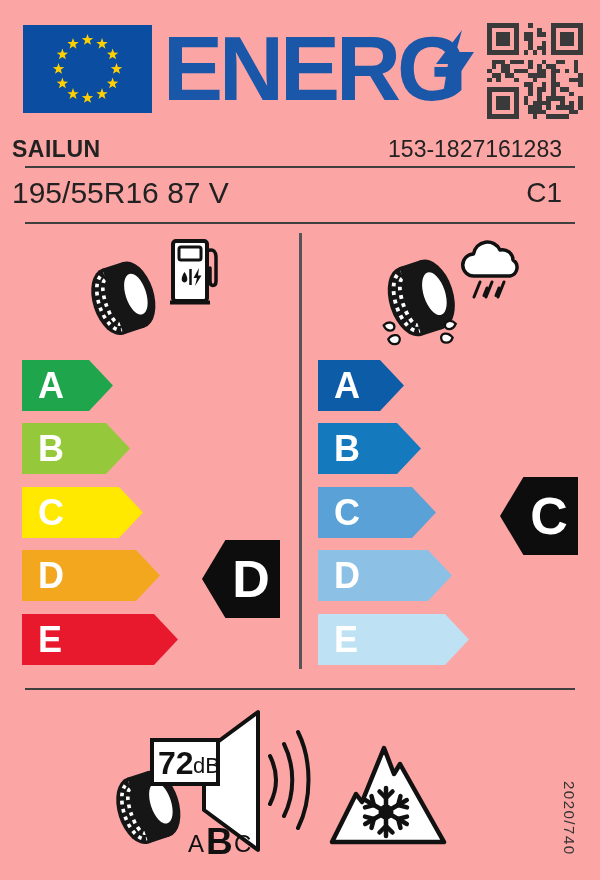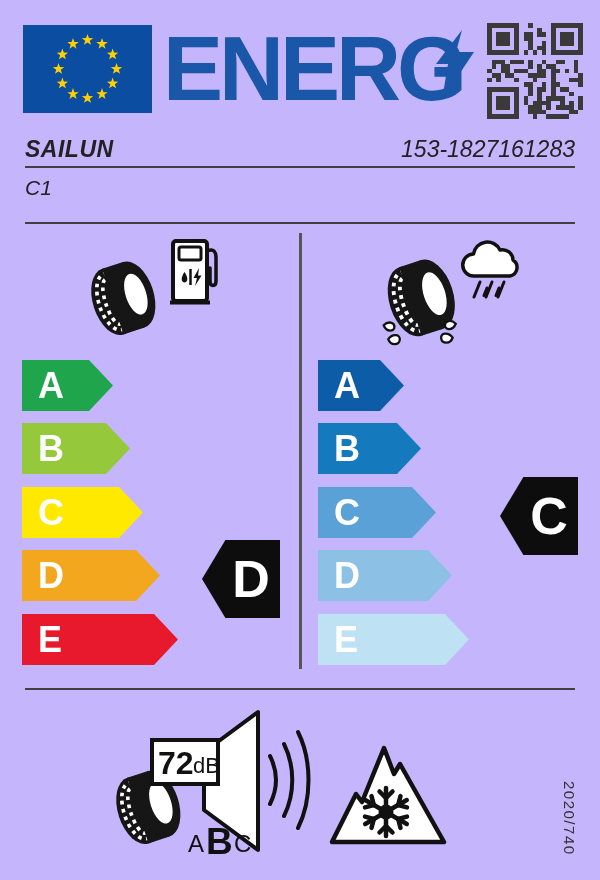--- a/index.html
+++ b/index.html
@@ -1,34 +1,34 @@
 <!DOCTYPE html>
 <html><head>
 <meta charset="utf-8">
 <style>
   html,body{margin:0;padding:0;background:#fff;}
-  #label{position:relative;width:600px;height:880px;background:#c4b5fd;overflow:hidden;
+  #label{position:relative;width:600px;height:880px;background:#fca5a5;overflow:hidden;
          font-family:"Liberation Sans",sans-serif;color:#222;}
   .abs{position:absolute;}
 
   
   #energ-logo{left:163px;top:24px;font-size:90px;font-weight:bold;letter-spacing:-4px;
               color:#1a57a8;line-height:1;}
   #flag{left:23px;top:25px;width:129px;height:88px;}
   #bolt{left:436px;top:30px;width:38px;height:70px;}
   #qr{left:487px;top:23px;width:96px;height:96px;}
 
   
-  .row{left:25px;width:550px;display:flex;justify-content:space-between;align-items:center;font-style:italic;}
+  .row{left:12px;width:550px;display:flex;justify-content:space-between;align-items:center;}
   #brand-row{top:136px;}
   #brand-name{font-size:23px;font-weight:bold;letter-spacing:.5px;}
   #model-code{font-size:23px;}
   #size-row{top:176px;}
   #tire-size{font-size:30px;}
-  #tire-class{font-size:21px;}
+  #tire-class{font-size:28px;}
   .hline{left:25px;width:550px;height:2px;background:#3f3f3f;}
   #line1{top:166px;}
   #line2{top:222px;}
   #line3{top:688px;}
   #divider{left:299px;top:233px;width:3px;height:436px;background:#555;}
 
   
   .arrow{position:absolute;height:51px;line-height:51px;padding-left:16px;
          font-size:36px;font-weight:bold;color:#fff;box-sizing:border-box;
          clip-path:polygon(0 0,calc(100% - 24px) 0,100% 50%,calc(100% - 24px) 100%,0 100%);}
@@ -218,20 +218,21 @@
       </svg>
   </div>
 
   <div id="brand-row" class="abs row">
     <span id="brand-name">SAILUN</span>
     <span id="model-code">153-1827161283</span>
   </div>
   <div id="line1" class="abs hline"></div>
 
   <div id="size-row" class="abs row">
+    <span id="tire-size">195/55R16 87 V</span>
     <span id="tire-class">C1</span>
   </div>
   <div id="line2" class="abs hline"></div>
 
   <svg class="abs" style="left:80px;top:246px" width="88" height="104" viewBox="0 0 120 120">
       <use href="#tire"></use>
     </svg>
 
   <svg class="abs" style="left:167px;top:236px" width="54" height="74" viewBox="0 0 54 74" fill="none" stroke="#111">
     <path d="M40 15 c7 -3 9 1 9 7 v23 c0 6 -6 6 -6 0 v-13" stroke-width="3.5" stroke-linecap="round"></path>

